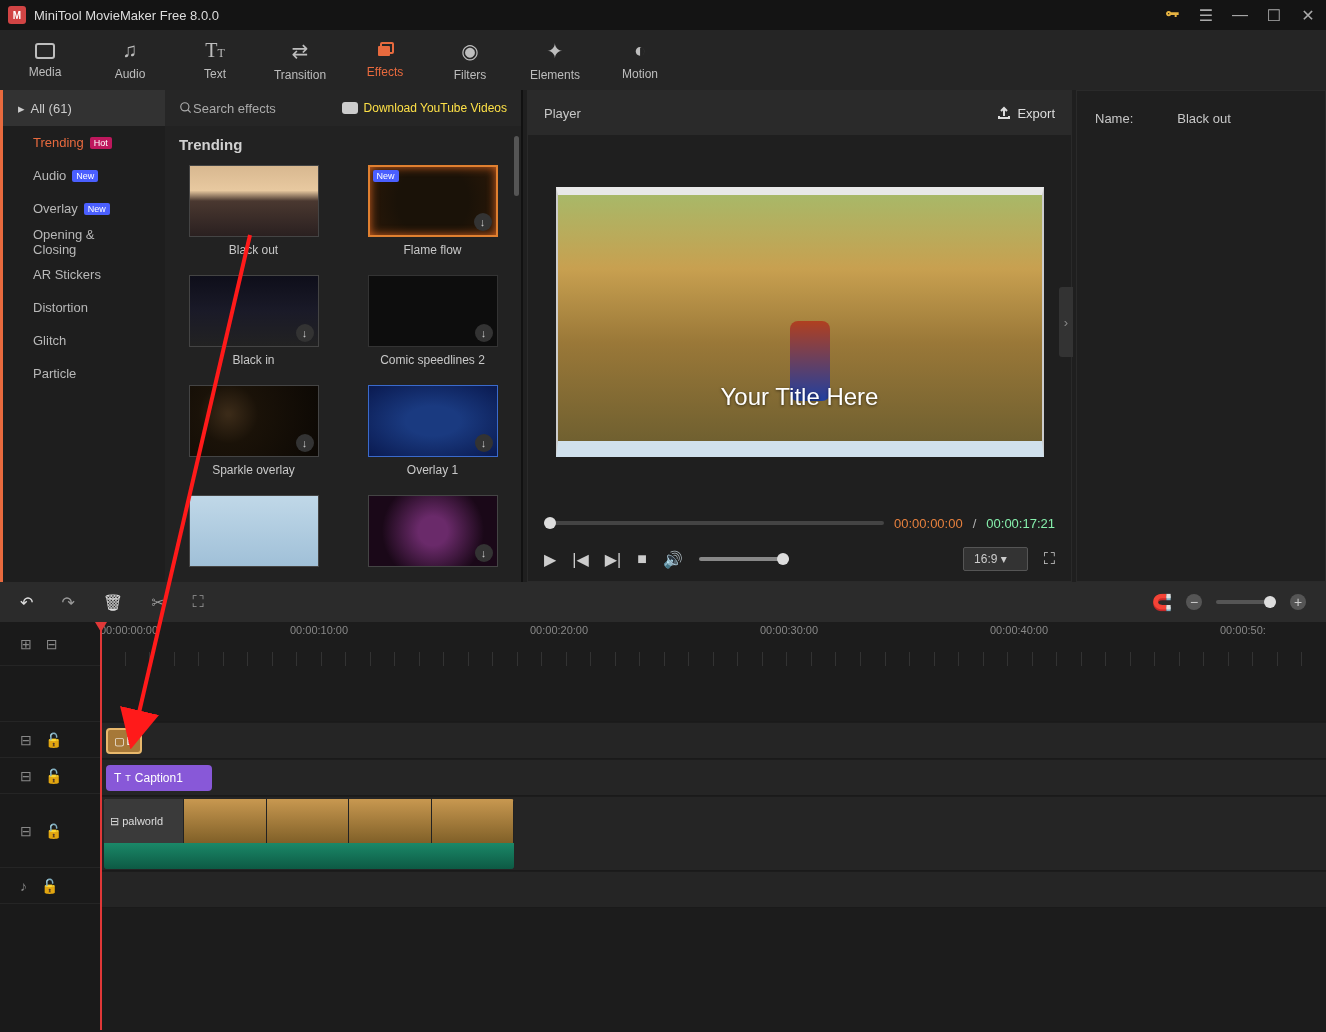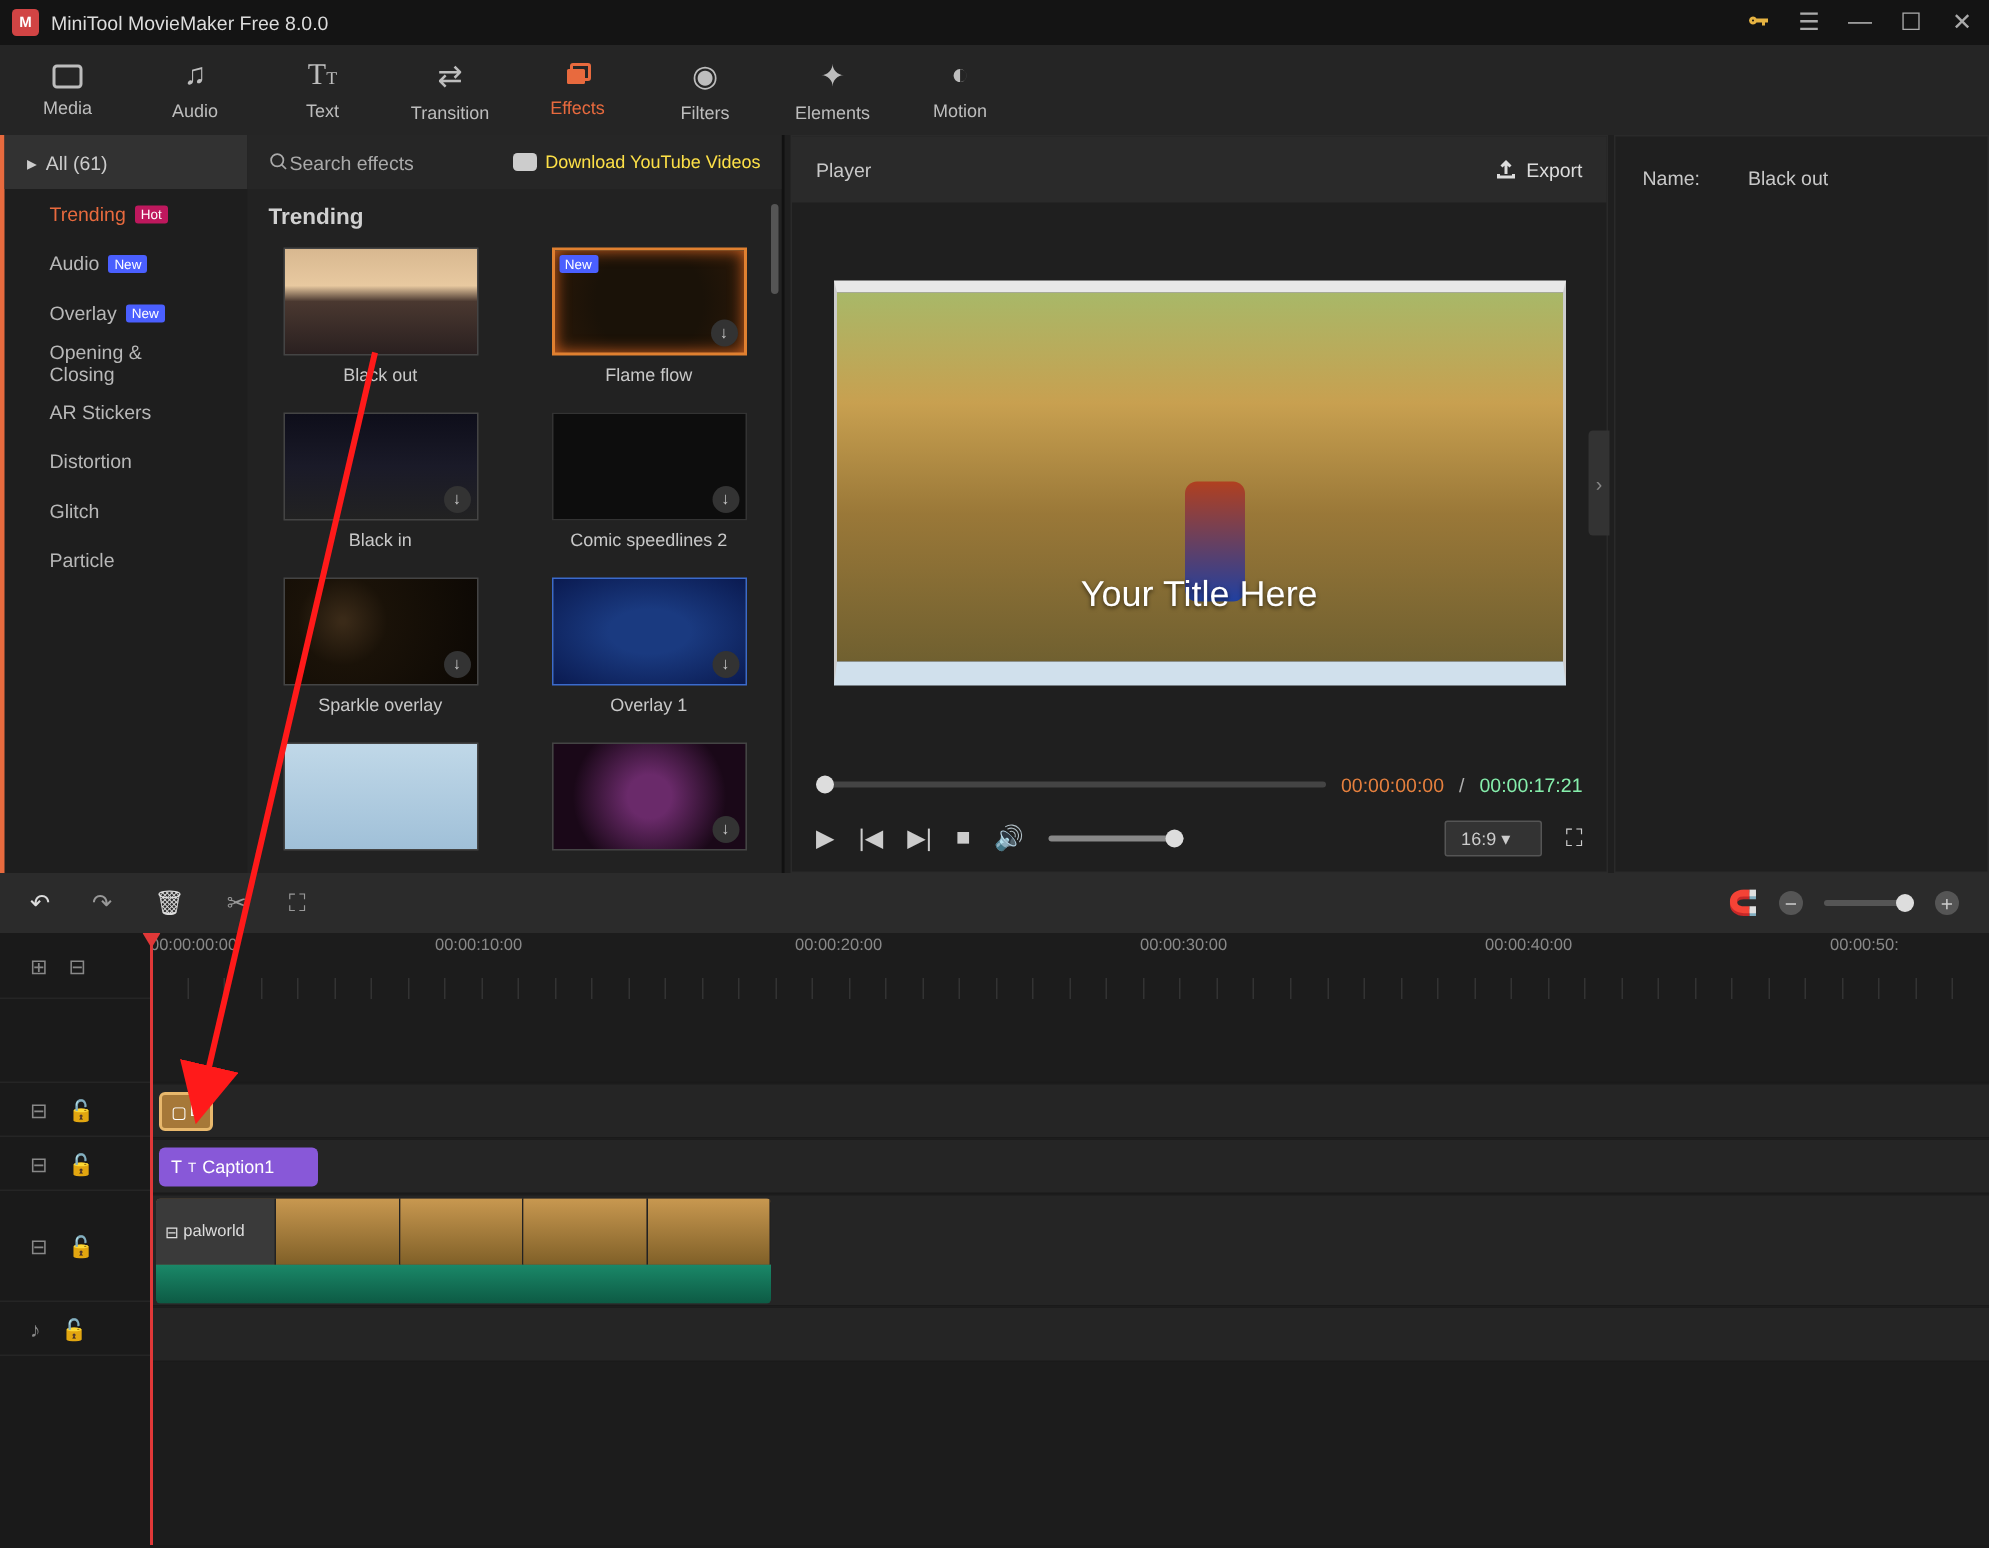--- a/index.html
+++ b/index.html
@@ -76,21 +76,21 @@
 .player-controls { height: 44px; display:flex; align-items:center; padding: 0 16px; gap:16px;}
 .pcontrol { color:#ccc; font-size:16px; cursor:pointer;}
 .vol-slider { width:90px; height:4px; background:#888; border-radius:2px; position:relative;}
 .vol-thumb { position:absolute; right:0; top:-4px; width:12px; height:12px; background:#ddd; border-radius:50%;}
 .spacer { flex:1; }
 .aspect-select { background:#333; border:1px solid #555; color:#ccc; padding:4px 20px 4px 10px; cursor:pointer; font-size:12px; border-radius:2px;}
 
 
 .props-panel { width: 250px; background: #1f1f1f; border:1px solid #2a2a2a;}
 .props-header { height: 44px; display:flex; align-items:center; padding:0 16px; color:#c8c8c8; background:#2a2a2a;}
-.props-row { display:flex; padding: 20px 18px; gap: 32px; color:#c8c8c8;}
+.props-row { display:flex; padding: 20px 18px; gap: 44px; color:#c8c8c8;}
 
 
 .timeline-toolbar { height: 40px; background:#2b2b2b; display:flex; align-items:center; padding:0 20px; gap:28px;}
 .tl-tool { color:#999; font-size:16px; cursor:pointer;}
 .tl-right { margin-left:auto; display:flex; align-items:center; gap:14px;}
 .zoom-slider { width:60px; height:4px; background:#555; border-radius:2px; position:relative;}
 .zoom-thumb { position:absolute; right:0; top:-4px; width:12px; height:12px; background:#ddd; border-radius:50%;}
 .zoom-btn { width:16px; height:16px; border-radius:50%; background:#555; color:#ccc; display:flex; align-items:center; justify-content:center; font-size:14px; cursor:pointer;}
 
 

